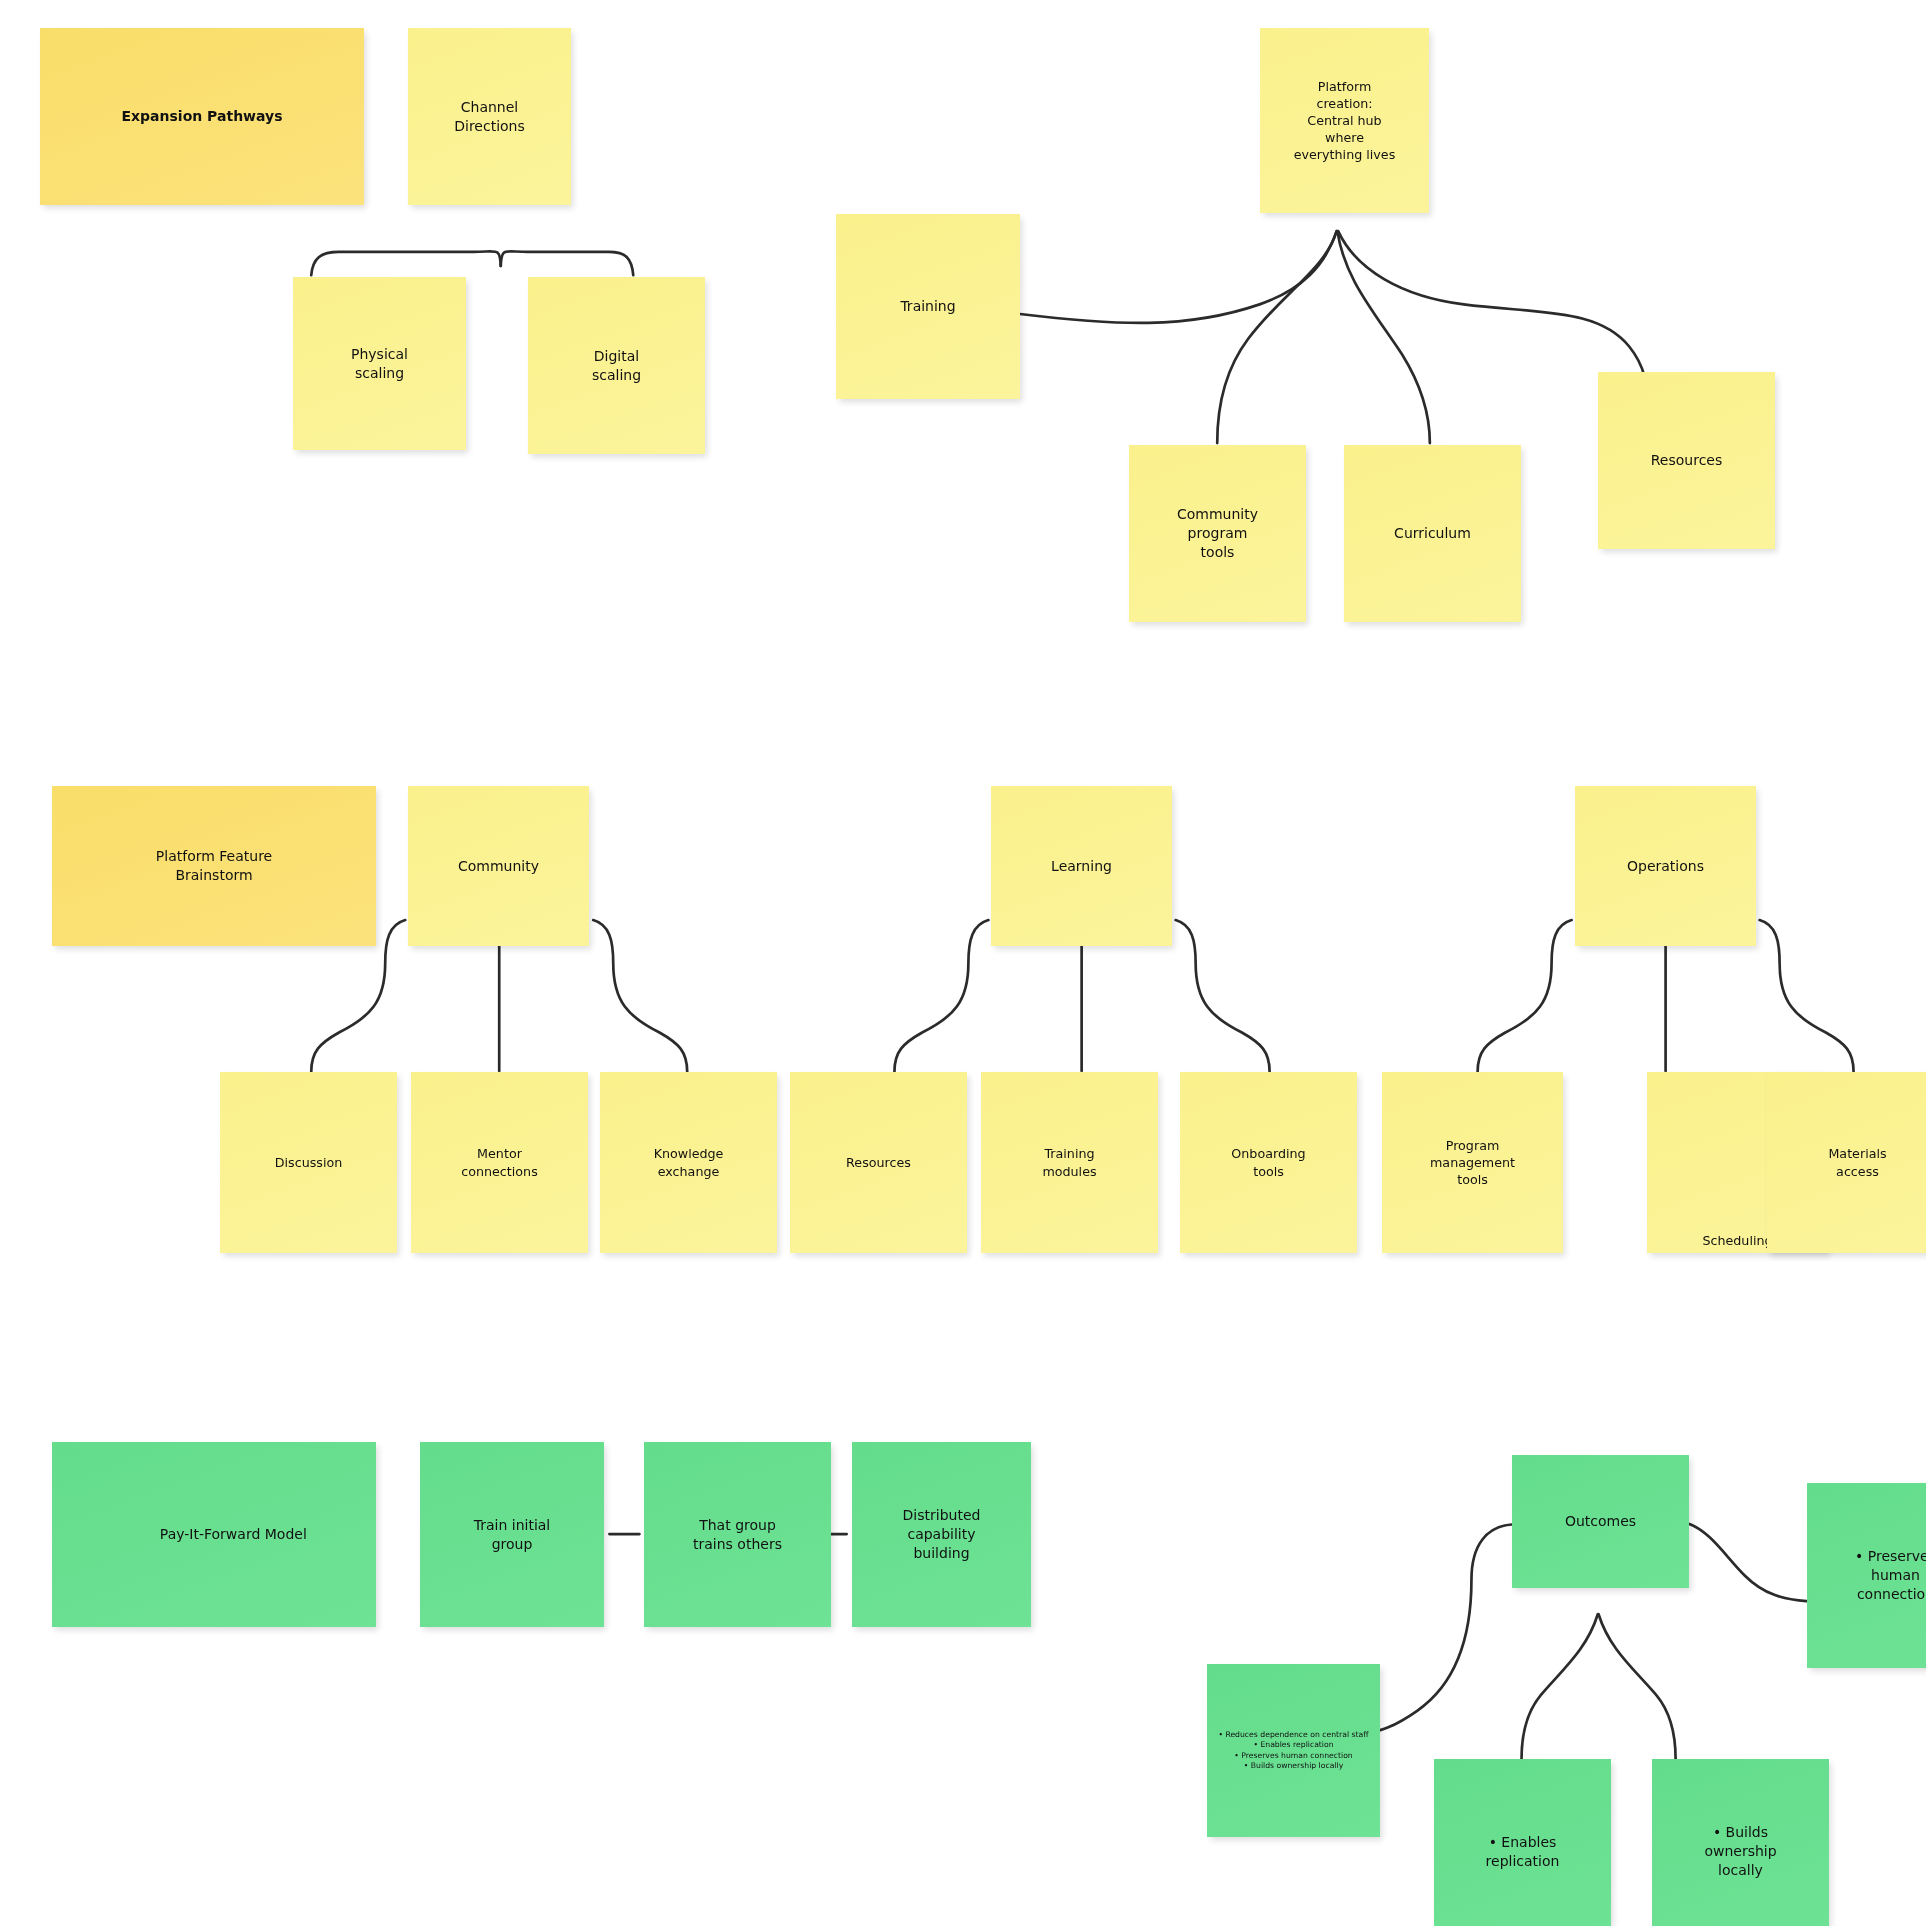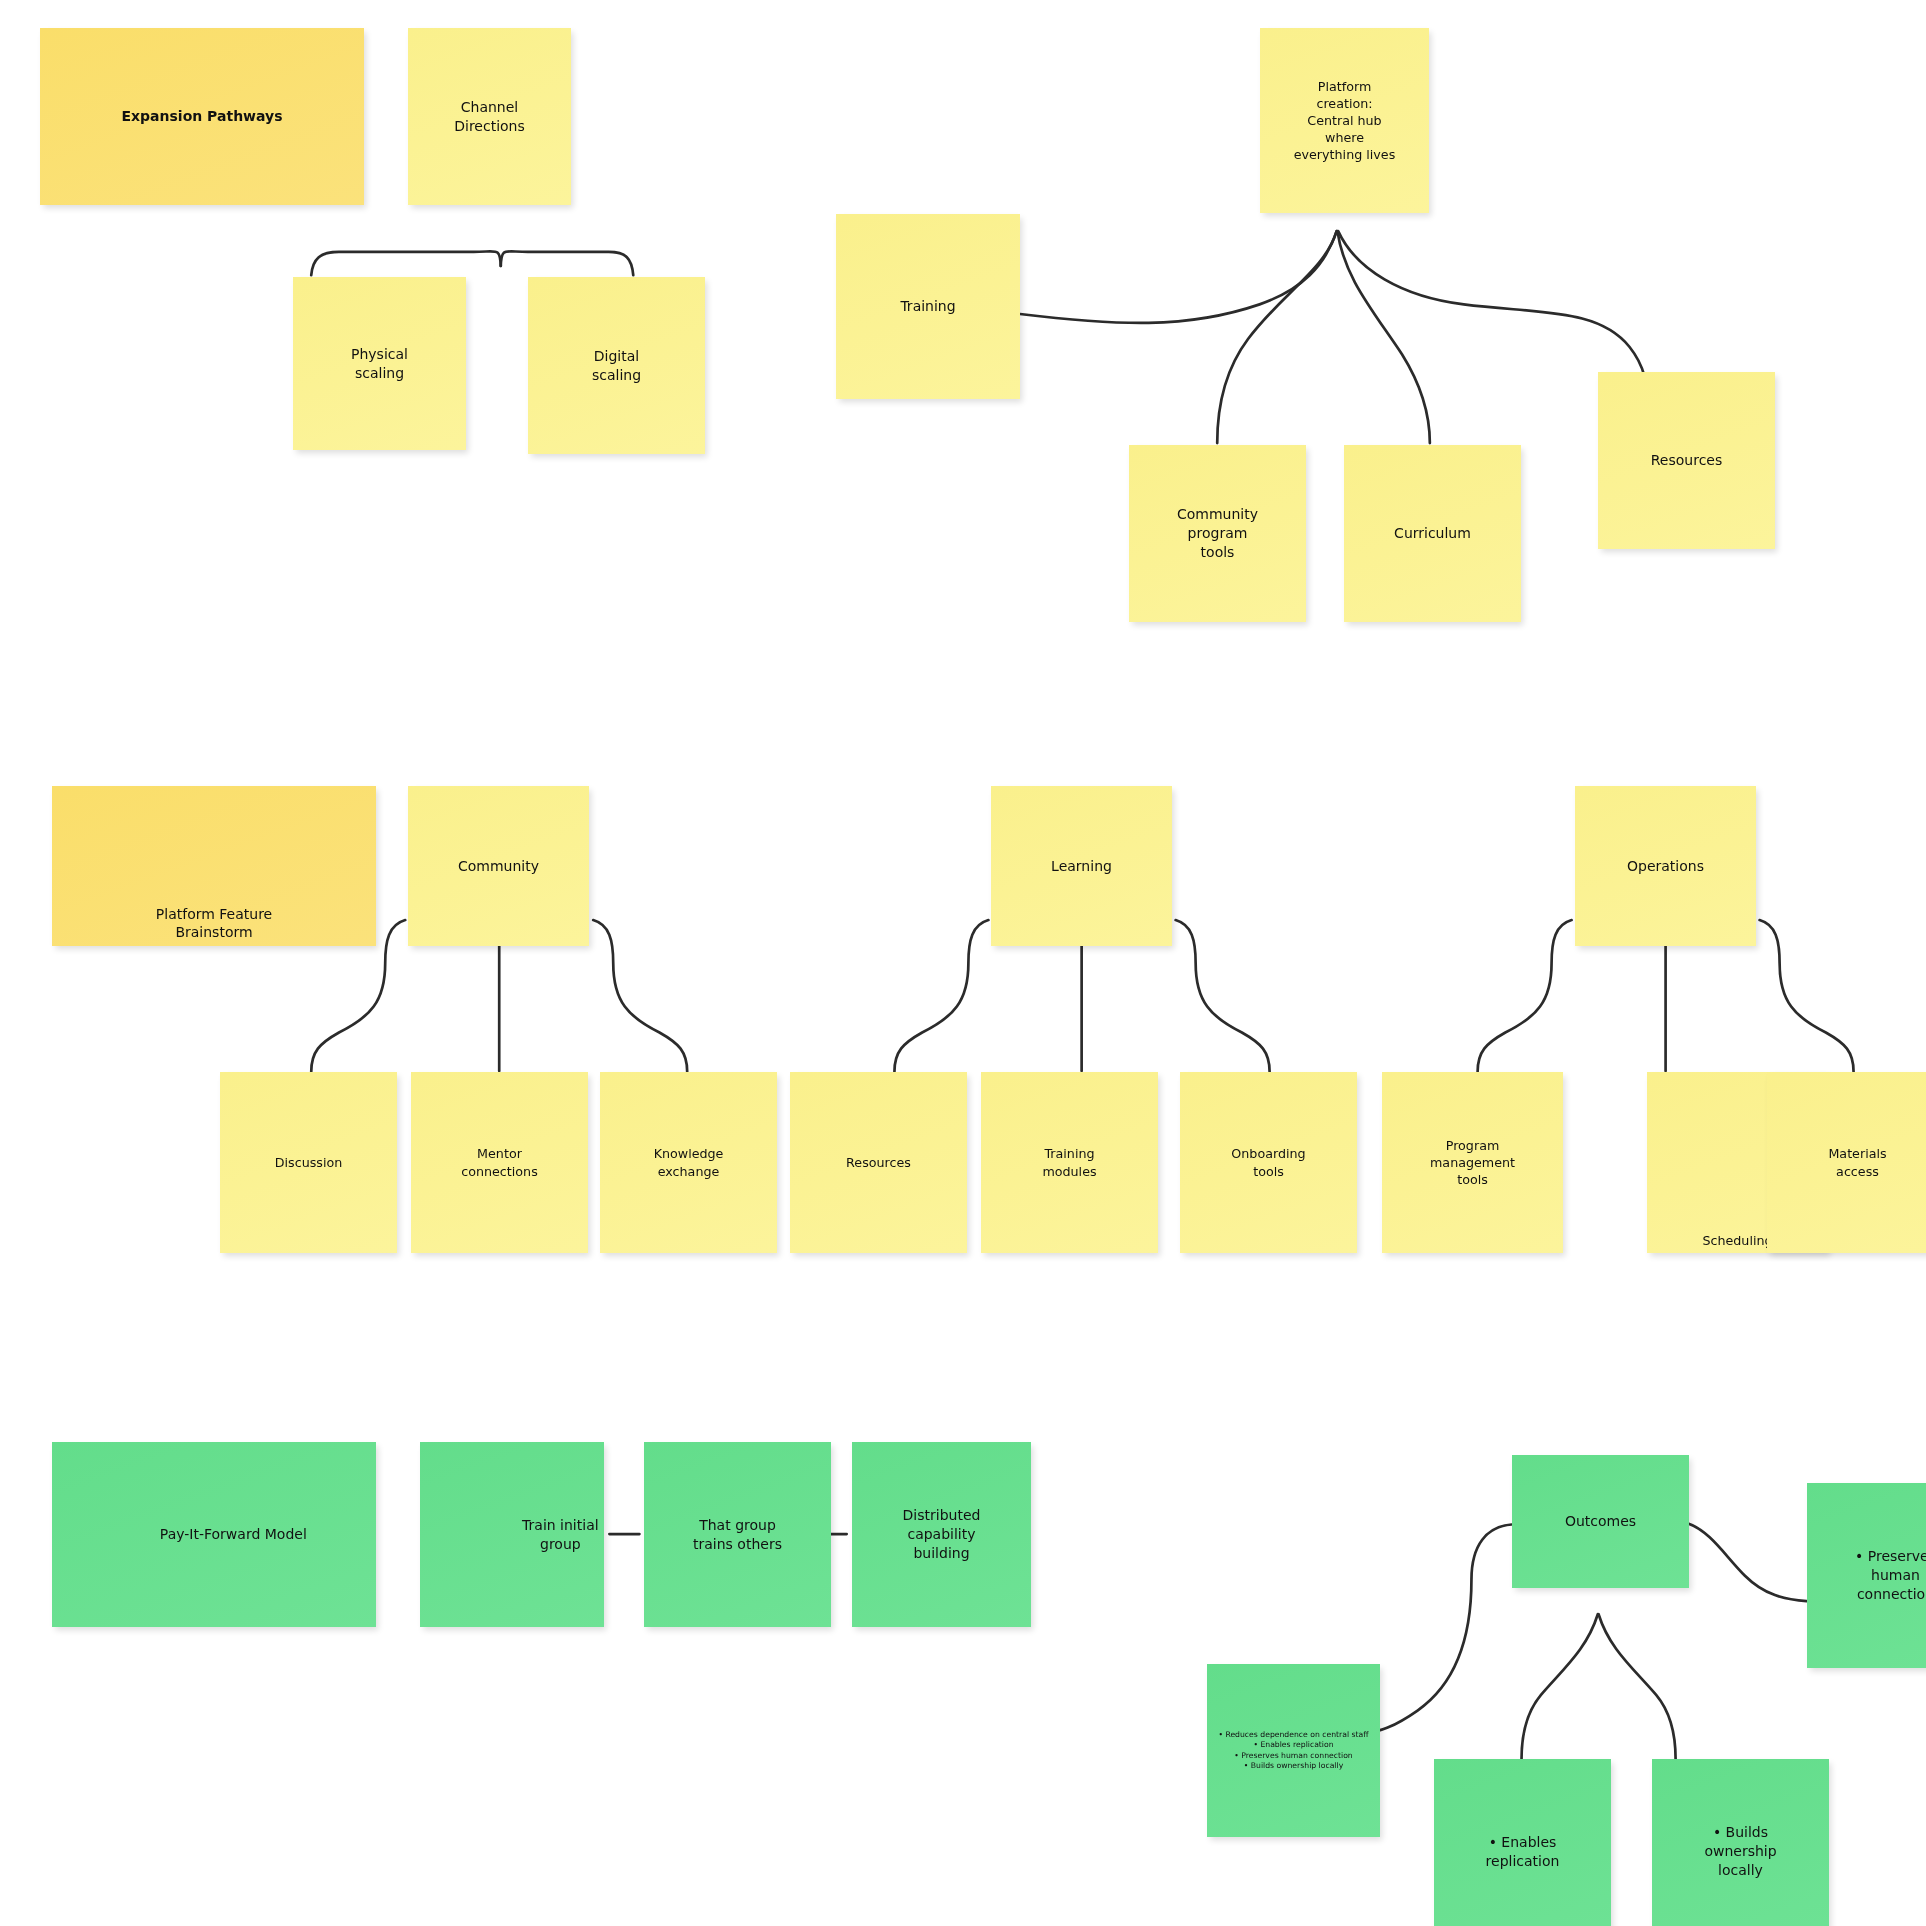--- a/index.html
+++ b/index.html
@@ -139,21 +139,21 @@
   </div>
 
   <div class="note y fs-md" style="left:1344px;top:445px;width:177px;height:177px;">
     <span>Curriculum</span>
   </div>
 
   <div class="note y fs-md" style="left:1598px;top:372px;width:177px;height:177px;">
     <span>Resources</span>
   </div>
 
-  <div class="note y-head fs-md" style="left:52px;top:786px;width:324px;height:160px;align-items:flex-end;">
+  <div class="note y-head fs-md" style="left:52px;top:786px;width:324px;height:160px;">
     <span>Platform Feature
 Brainstorm</span>
   </div>
 
   <div class="note y fs-md" style="left:408px;top:786px;width:181px;height:160px;">
     <span>Community</span>
   </div>
   <div class="note y fs-sm" style="left:220px;top:1072px;width:177px;height:181px;">
     <span>Discussion</span>
   </div>
@@ -194,21 +194,21 @@
   </div>
   <div class="note y fs-sm" style="left:1767px;top:1072px;width:181px;height:181px;">
     <span>Materials
 access</span>
   </div>
 
   <div class="note g fs-md" style="left:52px;top:1442px;width:324px;height:185px;padding-left:44px;">
     <span>Pay-It-Forward Model</span>
   </div>
 
-  <div class="note g fs-md" style="left:420px;top:1442px;width:184px;height:185px;justify-content:flex-end;">
+  <div class="note g fs-md" style="left:420px;top:1442px;width:184px;height:185px;">
     <span>Train initial
 group</span>
   </div>
   <div class="note g fs-md" style="left:644px;top:1442px;width:187px;height:185px;">
     <span>That group
 trains others</span>
   </div>
   <div class="note g fs-md" style="left:852px;top:1442px;width:179px;height:185px;">
     <span>Distributed
 capability

